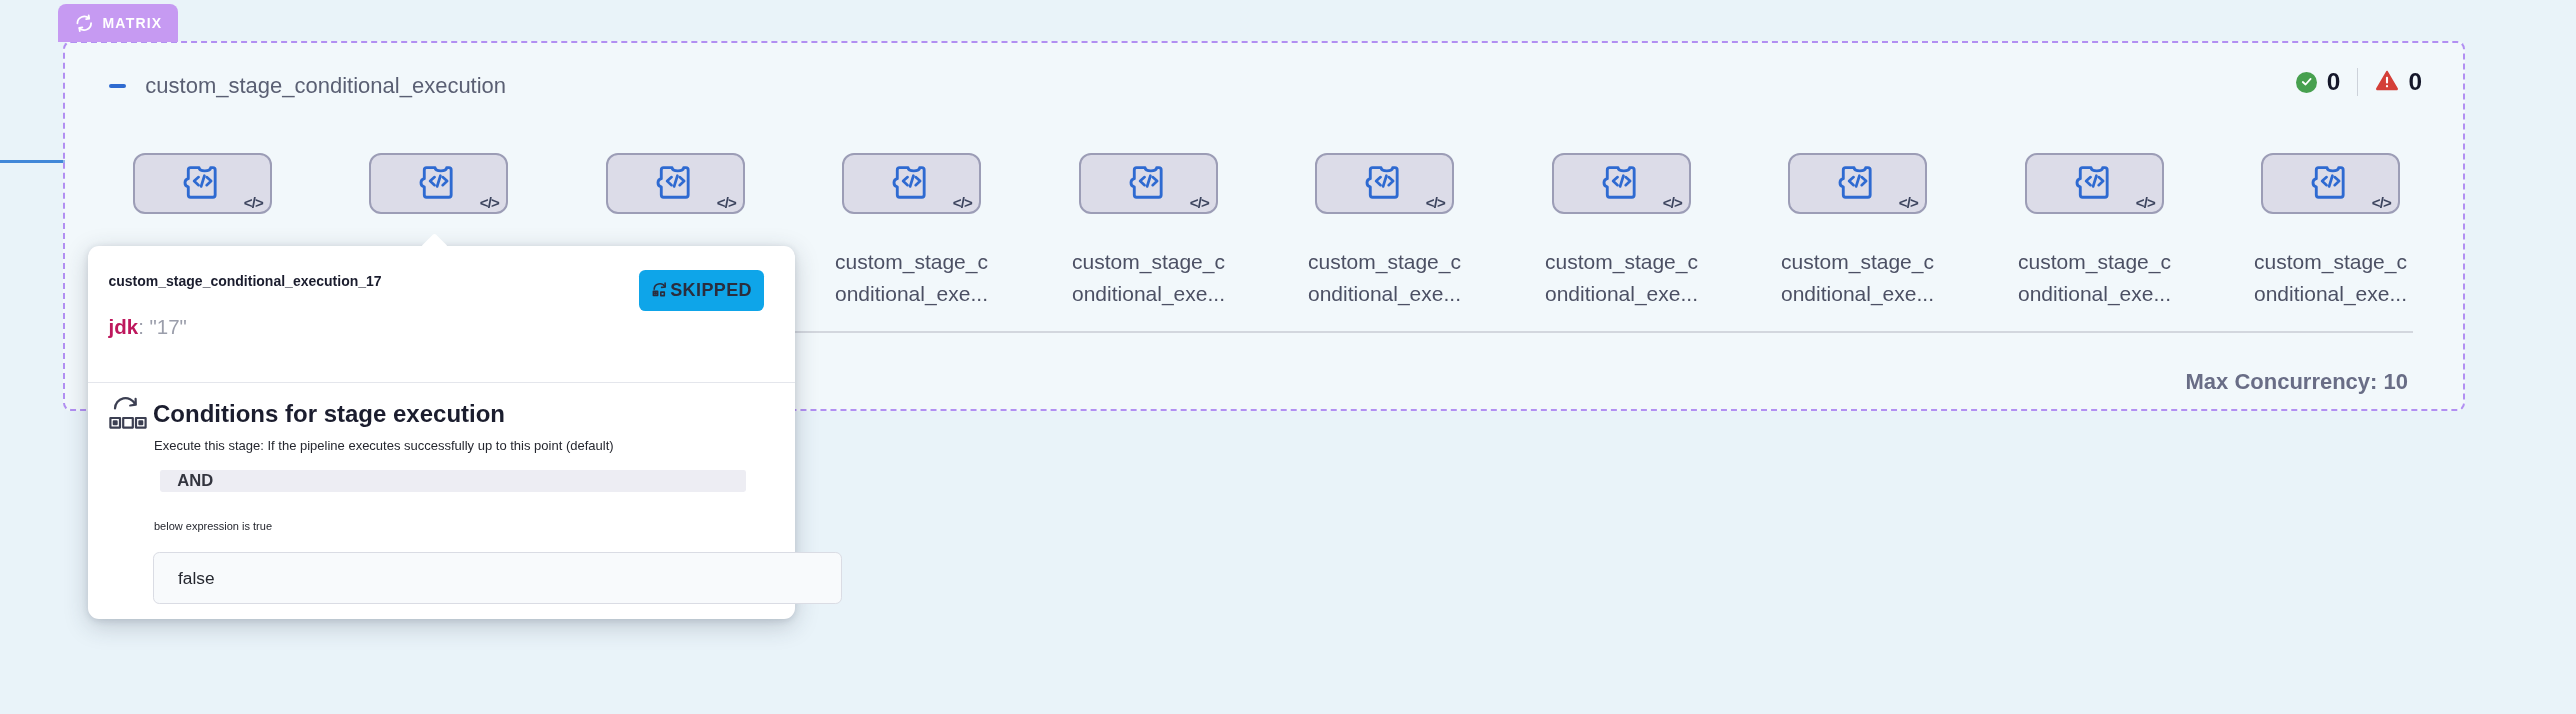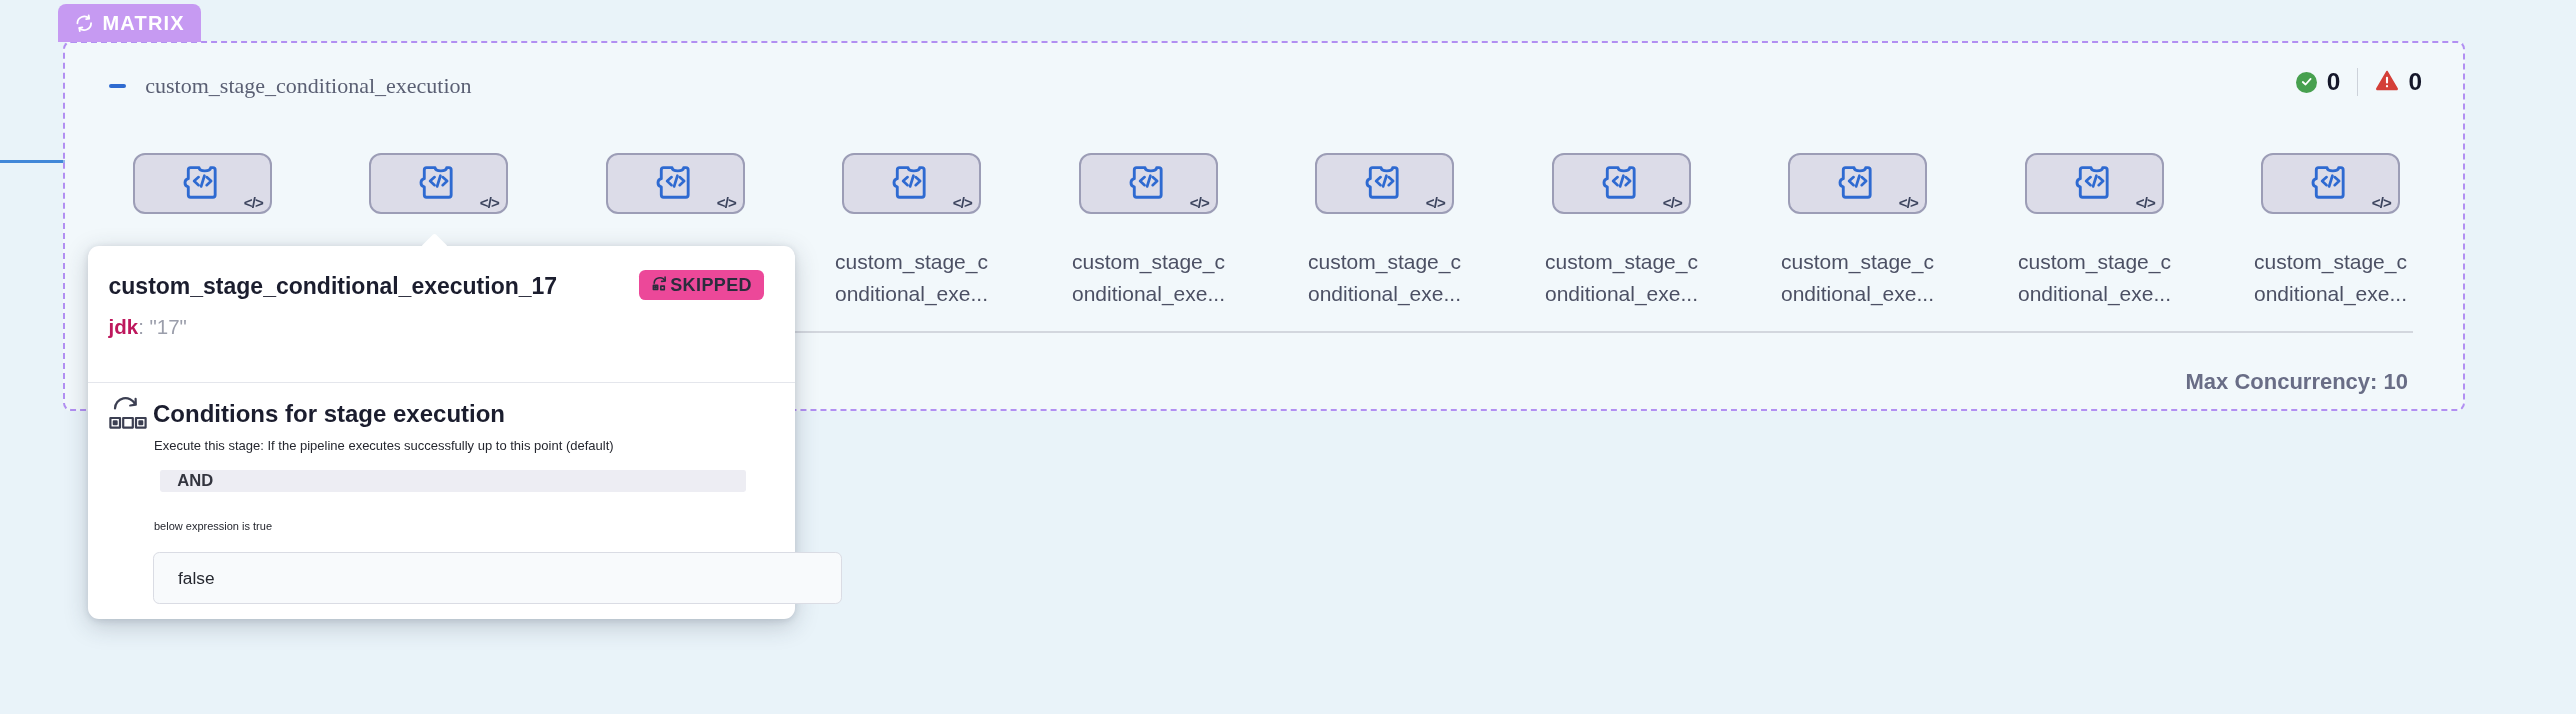--- a/index.html
+++ b/index.html
@@ -13,33 +13,33 @@
   }
 
   
   .connector { position:absolute; left:0; top:160px; width:65px; height:3.2px; background:#4187d8; }
 
   
   .matrix-badge {
     position:absolute; left:58px; top:4px; height:38px; padding:0 16px;
     background:#c69af2; border-radius:8px 8px 0 0;
     display:flex; align-items:center; gap:8px; z-index:3;
-    color:#ffffff; font-size:20px; font-weight:bold; letter-spacing:1.2px;
+    color:#ffffff; font-size:14px; font-weight:bold; letter-spacing:1.2px;
   }
   .matrix-badge svg { display:block; }
 
   
   .matrix-container {
     position:absolute; left:63px; top:41px; width:2402px; height:370px;
     border:2.4px dashed #b28ff2; border-radius:8px;
     background:rgba(255,255,255,0.42);
     z-index:1;
   }
 
-  .group-header { position:absolute; left:44px; top:30px; display:flex; align-items:center; gap:19px;font-family:Liberation Serif, serif; }
+  .group-header { position:absolute; left:44px; top:30px; display:flex; align-items:center; gap:19px; }
   .collapse-minus { width:17.3px; height:4px; background:#2f6bd0; border-radius:2.4px; cursor:pointer; }
   .group-title { font-size:22px; font-weight:500; color:#5a5f73; }
 
   .group-status { position:absolute; right:41px; top:25px; display:flex; align-items:center; gap:9.5px; }
   .status-count { font-size:24.4px; font-weight:bold; color:#15172a; }
   .status-sep { width:1.6px; height:28px; background:#cdd2da; margin:0 7px; }
   .status-ok-icon { width:21px; height:21px; border-radius:50%; background:#47a04f; display:flex; align-items:center; justify-content:center; }
 
   
   .stage-card {
@@ -64,24 +64,24 @@
   .tooltip {
     position:absolute; left:88px; top:246px; width:707px; height:373px;
     background:#ffffff; border-radius:11px;
     box-shadow:0 6.3px 24px rgba(40,50,70,0.22), 0 1.6px 6.3px rgba(40,50,70,0.12);
     z-index:20;
   }
   .tooltip-arrow {
     position:absolute; left:337px; top:-8.7px; width:19px; height:19px;
     background:#ffffff; transform:rotate(45deg); border-radius:2.4px;
   }
-  .tt-title { position:absolute; left:20.5px; top:27px; font-size:23px; font-weight:bold; color:#1b1d2e; }
+  .tt-title { position:absolute; left:20.5px; top:27px; font-size:14px; font-weight:bold; color:#1b1d2e; }
   .skipped-badge {
-    position:absolute; right:31px; top:24px; height:30px; padding:0 12px;
-    background:#ec4899; border-radius:6.3px;
+    position:absolute; right:31px; top:24px; height:41px; padding:0 12px;
+    background:#0ea5e9; border-radius:6.3px;
     display:flex; align-items:center; 
     font-size:18px; font-weight:bold; color:#2b2d3d; letter-spacing:0.4px;
   }
   .tt-param { position:absolute; left:20.5px; top:69px; font-size:20.5px; }
   .tt-param .k { font-weight:bold; color:#be185d; }
   .tt-param .v { color:#9b9eab; }
   .tt-divider { position:absolute; left:0; right:0; top:136px; height:0.8px; background:#e4e6ec; }
 
   .section-icon { position:absolute; left:20.5px; top:149px; }
   .section-title { position:absolute; left:65px; top:154px; font-size:24px; font-weight:bold; color:#1b1d2e; }

